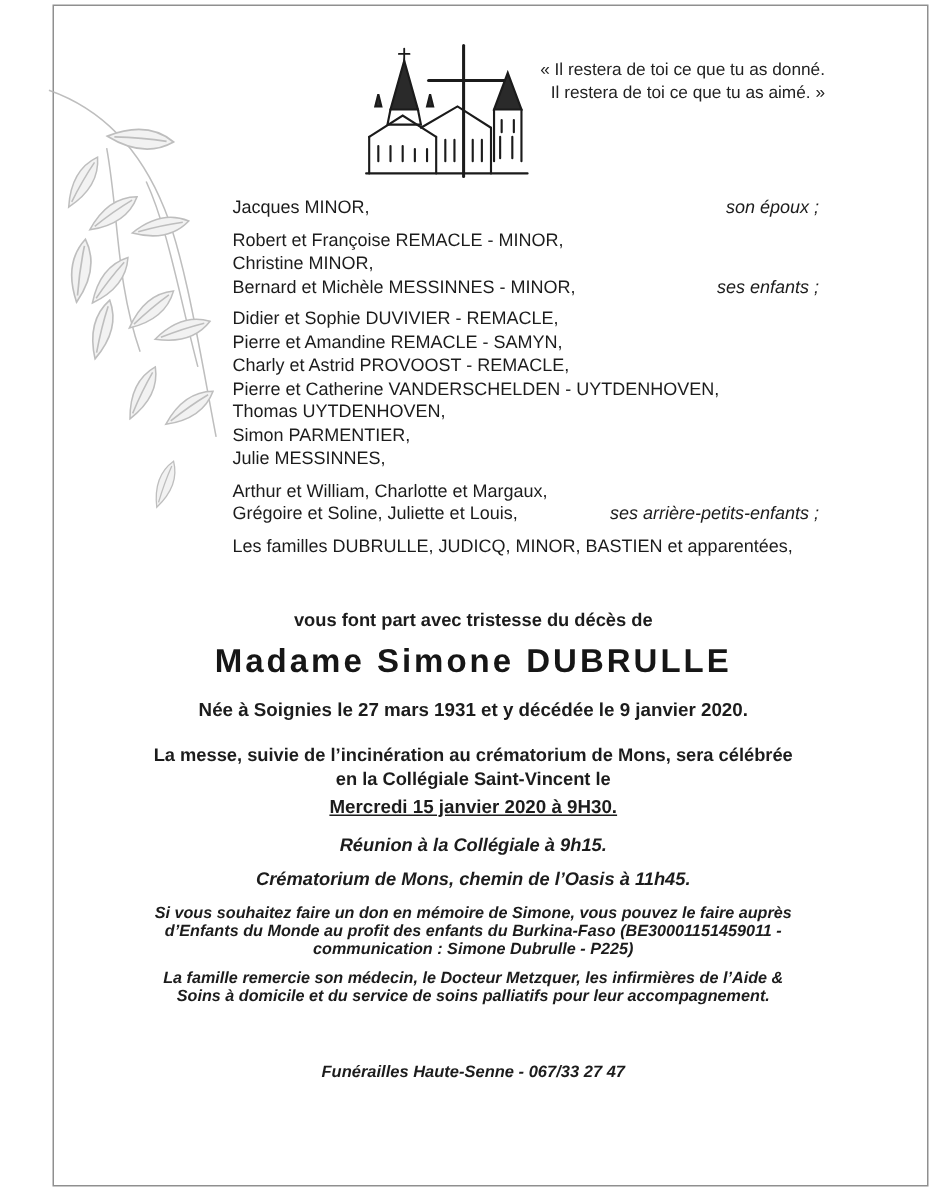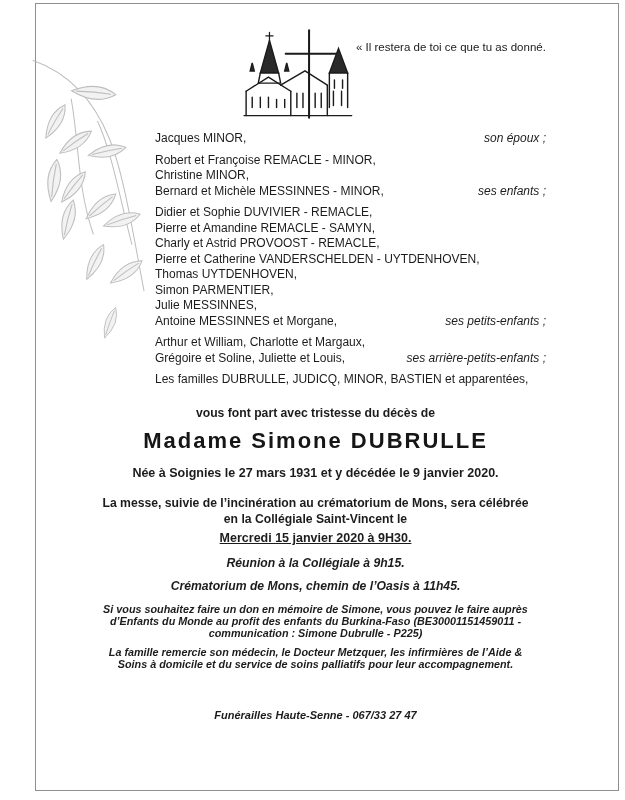--- a/index.html
+++ b/index.html
@@ -14,21 +14,21 @@
   .frame{
     position:absolute;
     left:35px;top:3px;width:584px;height:788px;
     border:1px solid #8f8f8f;
     box-sizing:border-box;
   }
   .leaves{position:absolute;left:26px;top:46px;width:148px;height:304px;}
   .church{position:absolute;left:238px;top:26px;width:134px;height:98px;}
   .quote{
     position:absolute;left:356px;top:40px;width:194px;
-    text-align:left;font-size:11.5px;line-height:15px;color:#222;
+    text-align:right;font-size:11.5px;line-height:15px;color:#222;
   }
   .family-list{
     position:absolute;left:155px;top:131px;width:391px;
     font-size:12px;line-height:15.5px;
   }
   .family-group{margin-bottom:6px;}
   .family-row{display:flex;justify-content:space-between;align-items:baseline;}
   .role{font-style:italic;white-space:nowrap;padding-left:8px;}
   .centered{
     position:absolute;left:40px;right:34px;text-align:center;font-weight:bold;
@@ -91,20 +91,21 @@
       <path d="M8 64 L30 50 L52 64"></path>
       <path d="M42 58 L66 44 L88 58"></path>
       <path d="M8 64 V88 M52 64 V88 M88 58 V88"></path>
       <path d="M14 70 v10 M22 70 v10 M30 70 v10 M38 72 v8 M46 72 v8 M58 66 v14 M64 66 v14 M76 66 v14 M82 66 v14 M94 64 v14 M102 64 v14"></path>
       <path d="M6 88 H112"></path>
     </g>
   </svg>
 
   <div class="quote">
     <div>« Il restera de toi ce que tu as donné.</div>
+    <div>Il restera de toi ce que tu as aimé. »</div>
   </div>
 
   <div class="family-list">
 
     <div class="family-group">
       <div class="family-row">
         <span>Jacques MINOR,</span>
         <span class="role">son époux ;</span>
       </div>
     </div>
@@ -136,24 +137,20 @@
         <span>Pierre et Catherine VANDERSCHELDEN - UYTDENHOVEN,</span>
       </div>
       <div class="family-row">
         <span>Thomas UYTDENHOVEN,</span>
       </div>
       <div class="family-row">
         <span>Simon PARMENTIER,</span>
       </div>
       <div class="family-row">
         <span>Julie MESSINNES,</span>
-      </div>
-      <div class="family-row">
-        <span>Antoine MESSINNES et Morgane,</span>
-        <span class="role">ses petits-enfants ;</span>
       </div>
     </div>
 
     <div class="family-group">
       <div class="family-row">
         <span>Arthur et William, Charlotte et Margaux,</span>
       </div>
       <div class="family-row">
         <span>Grégoire et Soline, Juliette et Louis,</span>
         <span class="role">ses arrière-petits-enfants ;</span>

